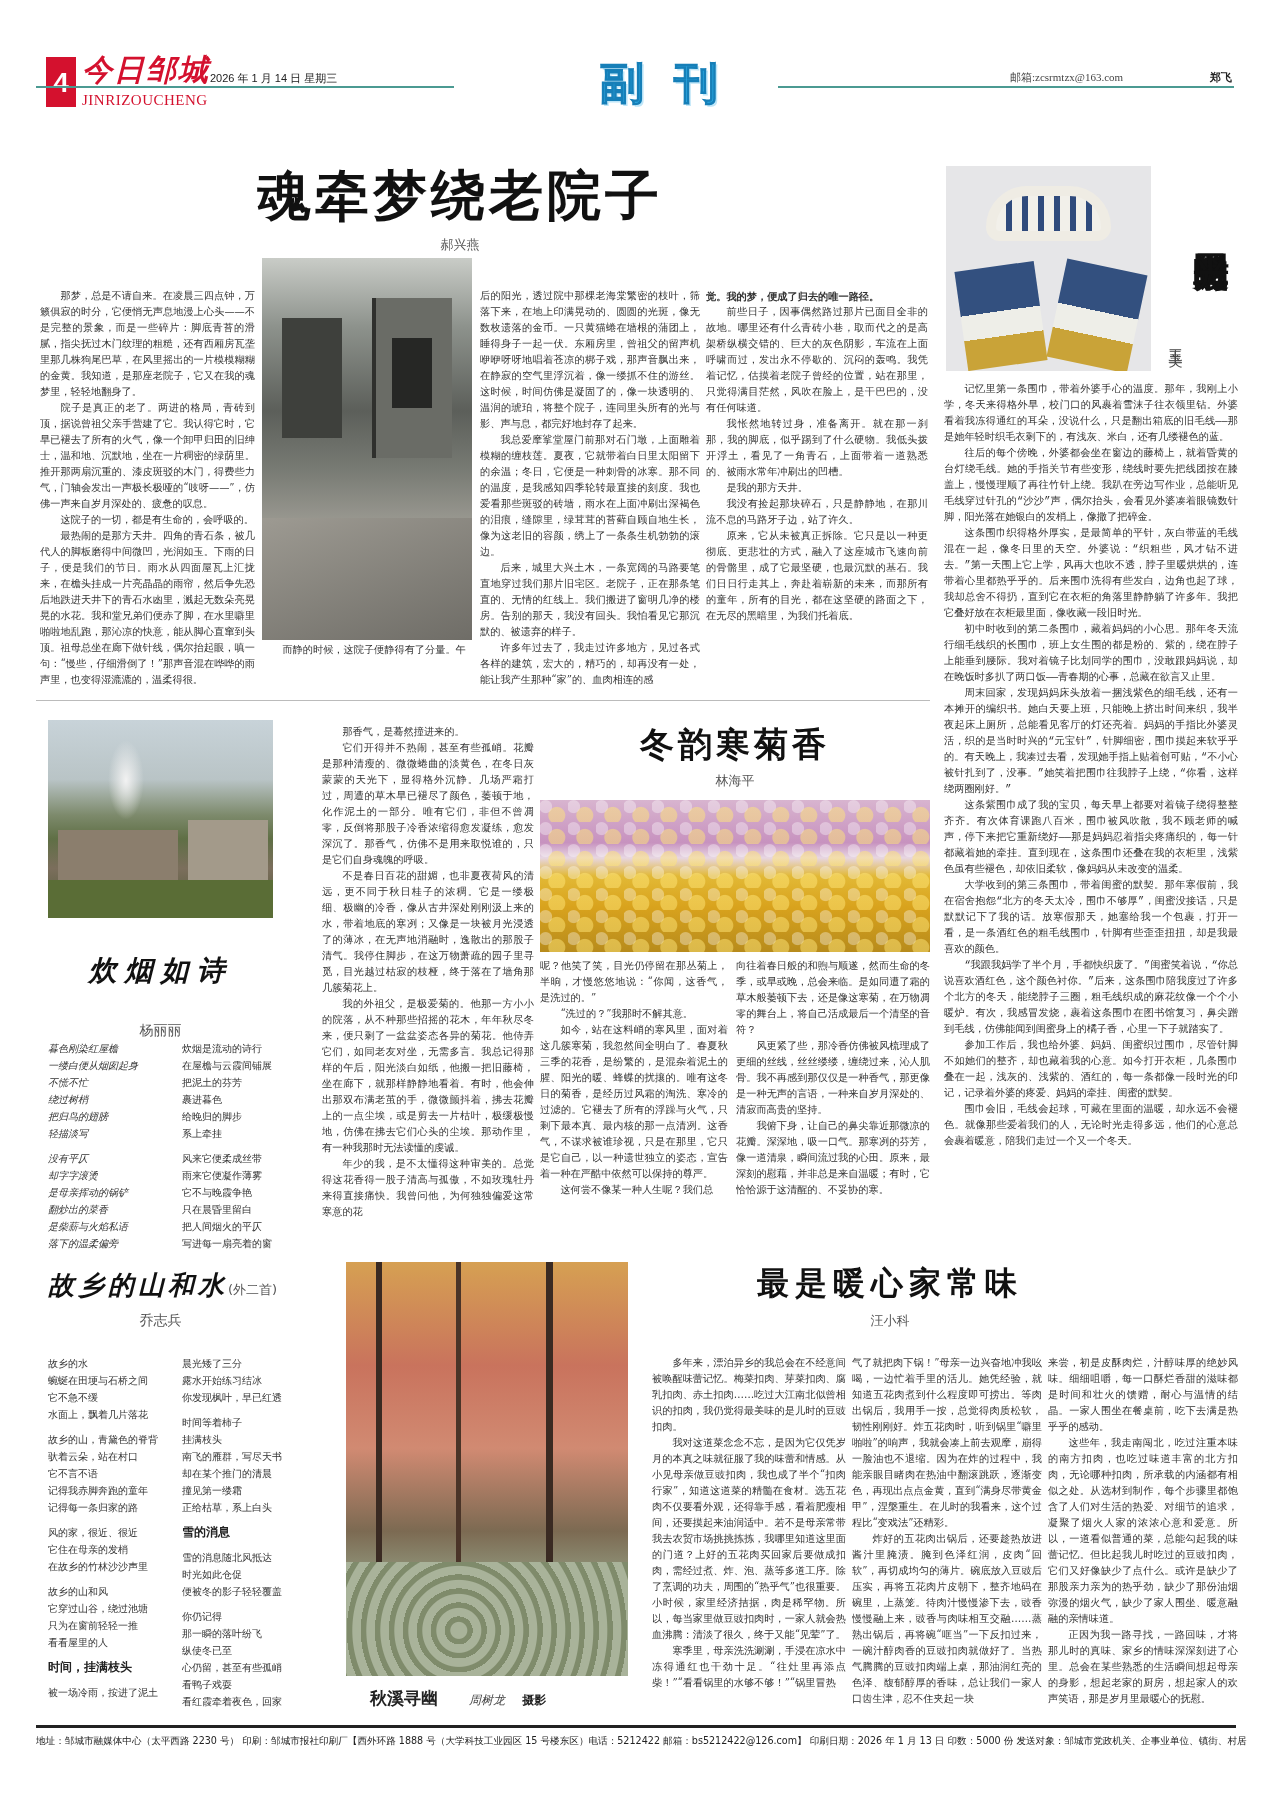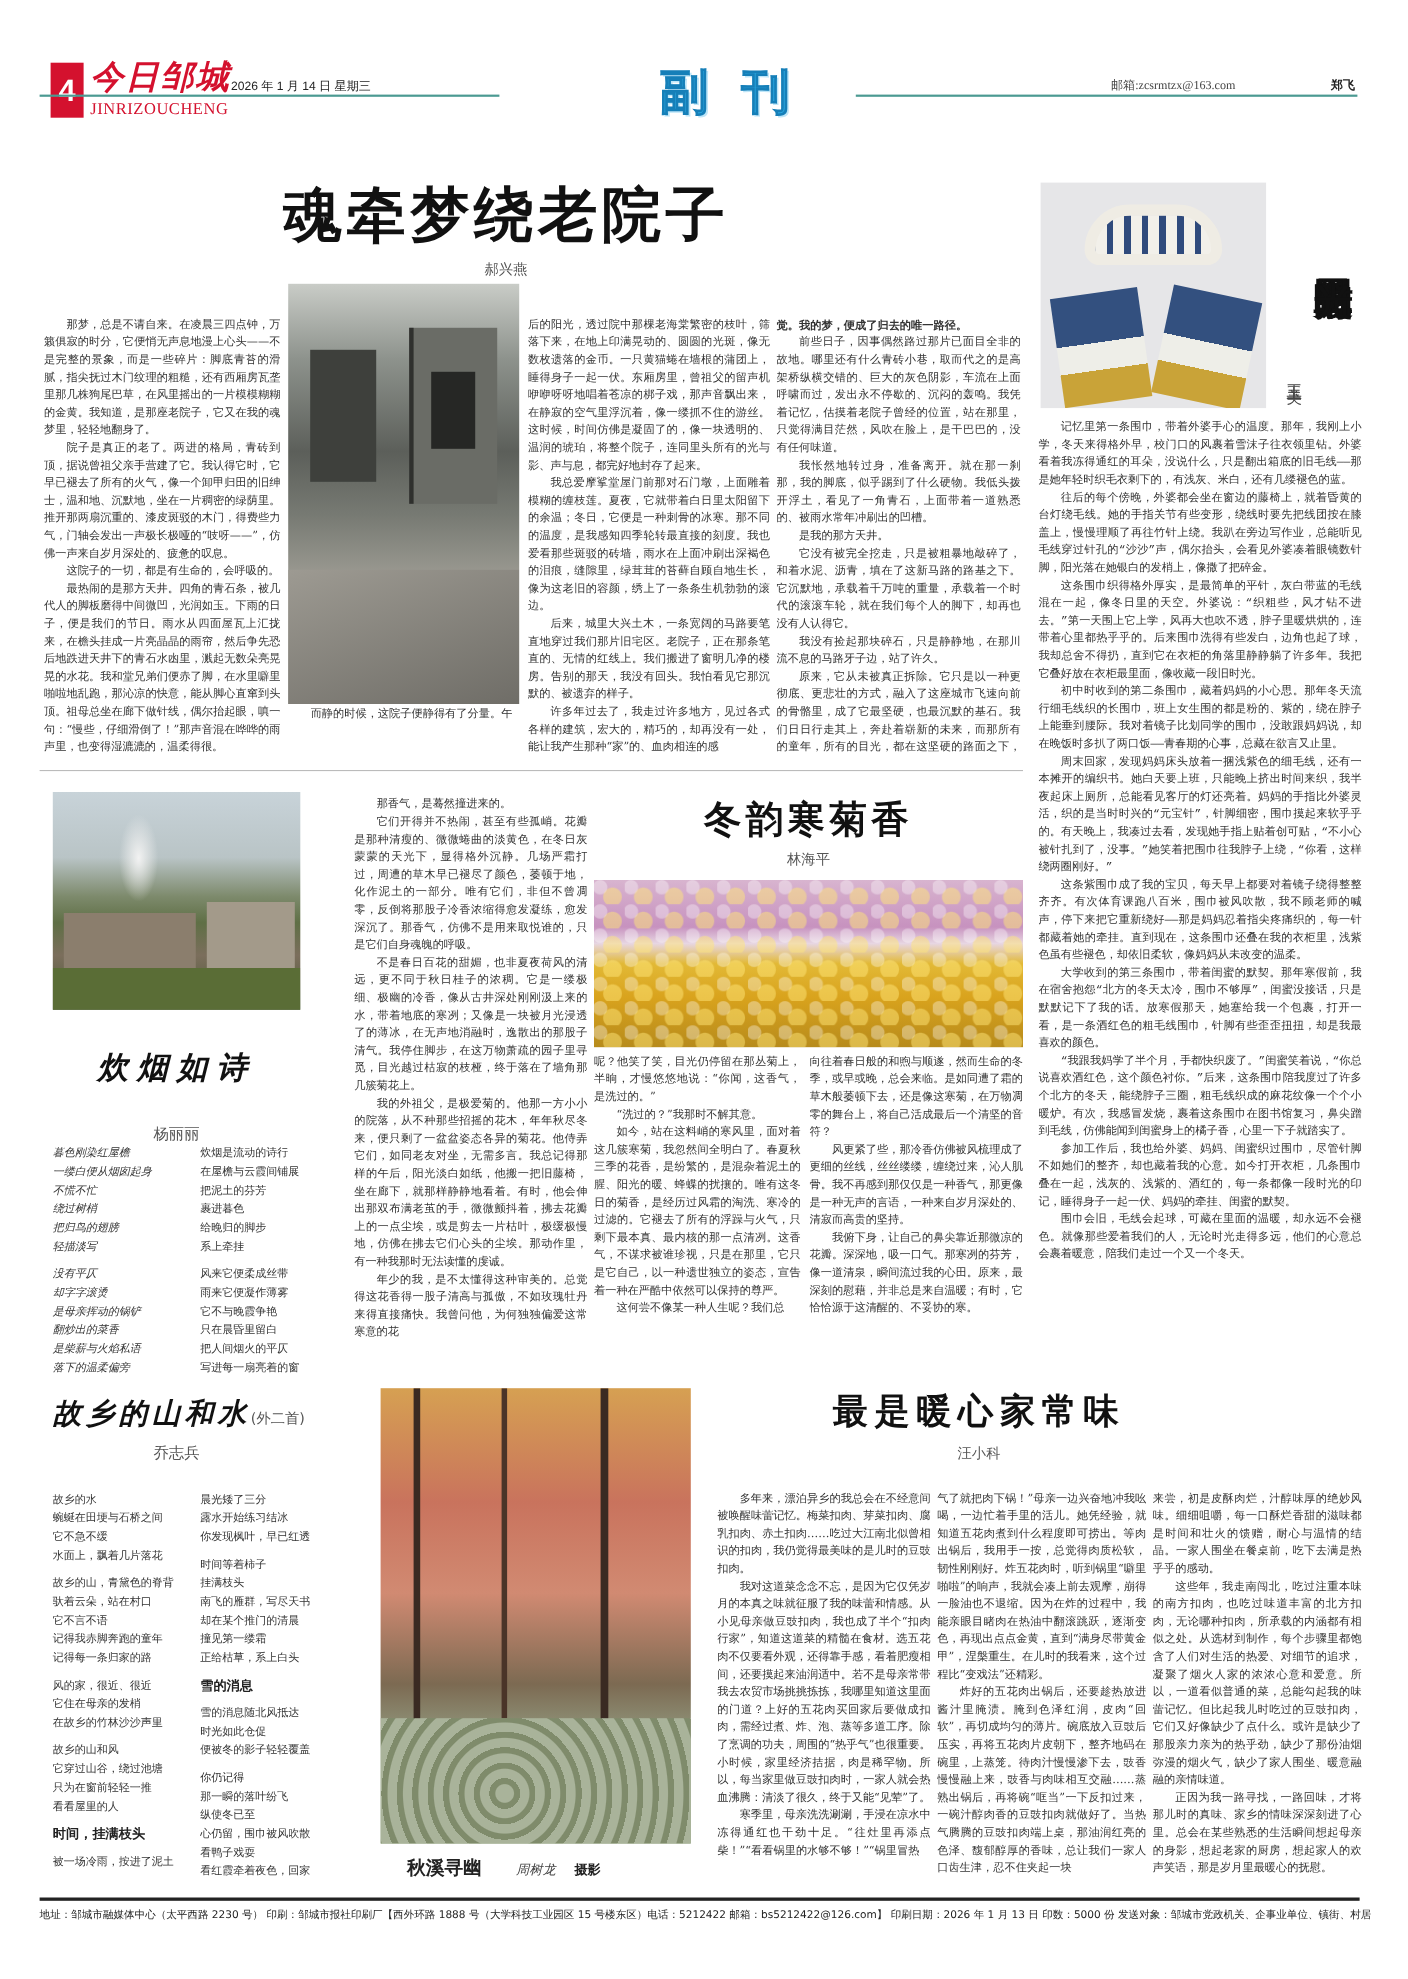--- a/index.html
+++ b/index.html
@@ -70,21 +70,20 @@
   <p style="text-indent:0;">后的阳光，透过院中那棵老海棠繁密的枝叶，筛落下来，在地上印满晃动的、圆圆的光斑，像无数枚遗落的金币。一只黄猫蜷在墙根的蒲团上，睡得身子一起一伏。东厢房里，曾祖父的留声机咿咿呀呀地唱着苍凉的梆子戏，那声音飘出来，在静寂的空气里浮沉着，像一缕抓不住的游丝。这时候，时间仿佛是凝固了的，像一块透明的、温润的琥珀，将整个院子，连同里头所有的光与影、声与息，都完好地封存了起来。</p>
   <p>我总爱摩挲堂屋门前那对石门墩，上面雕着模糊的缠枝莲。夏夜，它就带着白日里太阳留下的余温；冬日，它便是一种刺骨的冰寒。那不同的温度，是我感知四季轮转最直接的刻度。我也爱看那些斑驳的砖墙，雨水在上面冲刷出深褐色的泪痕，缝隙里，绿茸茸的苔藓自顾自地生长，像为这老旧的容颜，绣上了一条条生机勃勃的滚边。</p>
   <p>后来，城里大兴土木，一条宽阔的马路要笔直地穿过我们那片旧宅区。老院子，正在那条笔直的、无情的红线上。我们搬进了窗明几净的楼房。告别的那天，我没有回头。我怕看见它那沉默的、被遗弃的样子。</p>
   <p>许多年过去了，我走过许多地方，见过各式各样的建筑，宏大的，精巧的，却再没有一处，能让我产生那种“家”的、血肉相连的感</p>
 </div>
 <div class="abs body-text" style="left:706px; top:288px; width:222px; height:400px; overflow:hidden;">
   <p style="text-indent:0;font-weight:bold;">觉。我的梦，便成了归去的唯一路径。</p>
   <p>前些日子，因事偶然路过那片已面目全非的故地。哪里还有什么青砖小巷，取而代之的是高架桥纵横交错的、巨大的灰色阴影，车流在上面呼啸而过，发出永不停歇的、沉闷的轰鸣。我凭着记忆，估摸着老院子曾经的位置，站在那里，只觉得满目茫然，风吹在脸上，是干巴巴的，没有任何味道。</p>
   <p>我怅然地转过身，准备离开。就在那一刹那，我的脚底，似乎踢到了什么硬物。我低头拨开浮土，看见了一角青石，上面带着一道熟悉的、被雨水常年冲刷出的凹槽。</p>
   <p>是我的那方天井。</p>
-  <p>它没有被完全挖走，只是被粗暴地敲碎了，和着水泥、沥青，填在了这新马路的路基之下。它沉默地，承载着千万吨的重量，承载着一个时代的滚滚车轮，就在我们每个人的脚下，却再也没有人认得它。</p>
   <p>我没有捡起那块碎石，只是静静地，在那川流不息的马路牙子边，站了许久。</p>
   <p>原来，它从未被真正拆除。它只是以一种更彻底、更悲壮的方式，融入了这座城市飞速向前的骨骼里，成了它最坚硬，也最沉默的基石。我们日日行走其上，奔赴着崭新的未来，而那所有的童年，所有的目光，都在这坚硬的路面之下，在无尽的黑暗里，为我们托着底。</p>
 </div>
 
 <div class="abs photo" style="left:946px; top:166px; width:205px; height:205px; background:#e6e6e8;">
   <div style="position:absolute; left:40px; top:20px; width:125px; height:55px; border-radius:60px 60px 20px 20px; background:repeating-linear-gradient(90deg,#f2f0ea 0 10px,#2f4a7c 10px 16px); border:10px solid #efece4;"></div>
   <div style="position:absolute; left:15px; top:100px; width:80px; height:100px; background:linear-gradient(180deg,#33507f 0 45%,#eeeee8 45% 70%,#c9a338 70% 100%); transform:rotate(-8deg);"></div>
   <div style="position:absolute; left:110px; top:100px; width:82px; height:100px; background:linear-gradient(180deg,#33507f 0 45%,#eeeee8 45% 70%,#c9a338 70% 100%); transform:rotate(12deg);"></div>
 </div>
 <div class="abs" style="left:1190px; top:225px; width:44px; font:bold 36px 'DejaVu Serif', serif; color:#111; line-height:44px; text-align:center; writing-mode:vertical-rl;">
@@ -95,21 +94,21 @@
 </div>
 <div class="abs body-text" style="left:944px; top:382px; width:294px; height:1008px; overflow:hidden;font-family:Liberation Mono, monospace;">
   <p>记忆里第一条围巾，带着外婆手心的温度。那年，我刚上小学，冬天来得格外早，校门口的风裹着雪沫子往衣领里钻。外婆看着我冻得通红的耳朵，没说什么，只是翻出箱底的旧毛线——那是她年轻时织毛衣剩下的，有浅灰、米白，还有几缕褪色的蓝。</p>
   <p>往后的每个傍晚，外婆都会坐在窗边的藤椅上，就着昏黄的台灯绕毛线。她的手指关节有些变形，绕线时要先把线团按在膝盖上，慢慢理顺了再往竹针上绕。我趴在旁边写作业，总能听见毛线穿过针孔的“沙沙”声，偶尔抬头，会看见外婆凑着眼镜数针脚，阳光落在她银白的发梢上，像撒了把碎金。</p>
   <p>这条围巾织得格外厚实，是最简单的平针，灰白带蓝的毛线混在一起，像冬日里的天空。外婆说：“织粗些，风才钻不进去。”第一天围上它上学，风再大也吹不透，脖子里暖烘烘的，连带着心里都热乎乎的。后来围巾洗得有些发白，边角也起了球，我却总舍不得扔，直到它在衣柜的角落里静静躺了许多年。我把它叠好放在衣柜最里面，像收藏一段旧时光。</p>
   <p>初中时收到的第二条围巾，藏着妈妈的小心思。那年冬天流行细毛线织的长围巾，班上女生围的都是粉的、紫的，绕在脖子上能垂到腰际。我对着镜子比划同学的围巾，没敢跟妈妈说，却在晚饭时多扒了两口饭——青春期的心事，总藏在欲言又止里。</p>
   <p>周末回家，发现妈妈床头放着一捆浅紫色的细毛线，还有一本摊开的编织书。她白天要上班，只能晚上挤出时间来织，我半夜起床上厕所，总能看见客厅的灯还亮着。妈妈的手指比外婆灵活，织的是当时时兴的“元宝针”，针脚细密，围巾摸起来软乎乎的。有天晚上，我凑过去看，发现她手指上贴着创可贴，“不小心被针扎到了，没事。”她笑着把围巾往我脖子上绕，“你看，这样绕两圈刚好。”</p>
   <p>这条紫围巾成了我的宝贝，每天早上都要对着镜子绕得整整齐齐。有次体育课跑八百米，围巾被风吹散，我不顾老师的喊声，停下来把它重新绕好——那是妈妈忍着指尖疼痛织的，每一针都藏着她的牵挂。直到现在，这条围巾还叠在我的衣柜里，浅紫色虽有些褪色，却依旧柔软，像妈妈从未改变的温柔。</p>
   <p>大学收到的第三条围巾，带着闺蜜的默契。那年寒假前，我在宿舍抱怨“北方的冬天太冷，围巾不够厚”，闺蜜没接话，只是默默记下了我的话。放寒假那天，她塞给我一个包裹，打开一看，是一条酒红色的粗毛线围巾，针脚有些歪歪扭扭，却是我最喜欢的颜色。</p>
   <p>“我跟我妈学了半个月，手都快织废了。”闺蜜笑着说，“你总说喜欢酒红色，这个颜色衬你。”后来，这条围巾陪我度过了许多个北方的冬天，能绕脖子三圈，粗毛线织成的麻花纹像一个个小暖炉。有次，我感冒发烧，裹着这条围巾在图书馆复习，鼻尖蹭到毛线，仿佛能闻到闺蜜身上的橘子香，心里一下子就踏实了。</p>
-  <p>参加工作后，我也给外婆、妈妈、闺蜜织过围巾，尽管针脚不如她们的整齐，却也藏着我的心意。如今打开衣柜，几条围巾叠在一起，浅灰的、浅紫的、酒红的，每一条都像一段时光的印记，睡得身子一起一伏、妈妈的牵挂、闺蜜的默契。</p>
+  <p>参加工作后，我也给外婆、妈妈、闺蜜织过围巾，尽管针脚不如她们的整齐，却也藏着我的心意。如今打开衣柜，几条围巾叠在一起，浅灰的、浅紫的、酒红的，每一条都像一段时光的印记，记录着外婆的疼爱、妈妈的牵挂、闺蜜的默契。</p>
   <p>围巾会旧，毛线会起球，可藏在里面的温暖，却永远不会褪色。就像那些爱着我们的人，无论时光走得多远，他们的心意总会裹着暖意，陪我们走过一个又一个冬天。</p>
 </div>
 
 <div class="abs sep-rule" style="left:36px; top:700px; width:894px;"></div>
 <div class="abs photo" style="left:48px; top:720px; width:225px; height:198px; background:linear-gradient(180deg,#c8d3d9 0%,#b9c4c6 30%,#7d8a6c 48%,#5f6f45 60%,#7b6e5c 75%,#4a5a33 100%);">
   <div style="position:absolute; left:60px; top:20px; width:36px; height:80px; background:radial-gradient(ellipse at center,#f2f2f2,rgba(240,240,240,0) 70%);"></div>
   <div style="position:absolute; left:10px; top:110px; width:120px; height:50px; background:#8b7e6d;"></div>
   <div style="position:absolute; left:140px; top:100px; width:80px; height:60px; background:#a39a8a;"></div>
   <div style="position:absolute; left:0; top:160px; width:225px; height:38px; background:#5a6d36;"></div>
 </div>
@@ -187,21 +186,21 @@
   <div>撞见第一缕霜</div>
   <div>正给枯草，系上白头</div>
   <div class="poem-sub">雪的消息</div>
   <div>雪的消息随北风抵达</div>
   <div>时光如此仓促</div>
   <div>便被冬的影子轻轻覆盖</div>
   <div class="gap"></div>
   <div>你仍记得</div>
   <div>那一瞬的落叶纷飞</div>
   <div>纵使冬已至</div>
-  <div>心仍留，围巾被风吹散</div>
+  <div>心仍留，甚至有些孤峭</div>
   <div>看鸭子戏耍</div>
   <div>看红霞牵着夜色，回家</div>
 </div>
 
 <div class="abs body-text" style="left:322px; top:724px; width:212px; height:522px; overflow:hidden;">
   <p>那香气，是蓦然撞进来的。</p>
   <p>它们开得并不热闹，甚至有些孤峭。花瓣是那种清瘦的、微微蜷曲的淡黄色，在冬日灰蒙蒙的天光下，显得格外沉静。几场严霜打过，周遭的草木早已褪尽了颜色，萎顿于地，化作泥土的一部分。唯有它们，非但不曾凋零，反倒将那股子冷香浓缩得愈发凝练，愈发深沉了。那香气，仿佛不是用来取悦谁的，只是它们自身魂魄的呼吸。</p>
   <p>不是春日百花的甜媚，也非夏夜荷风的清远，更不同于秋日桂子的浓稠。它是一缕极细、极幽的冷香，像从古井深处刚刚汲上来的水，带着地底的寒冽；又像是一块被月光浸透了的薄冰，在无声地消融时，逸散出的那股子清气。我停住脚步，在这万物萧疏的园子里寻觅，目光越过枯寂的枝桠，终于落在了墙角那几簇菊花上。</p>
   <p>我的外祖父，是极爱菊的。他那一方小小的院落，从不种那些招摇的花木，年年秋尽冬来，便只剩了一盆盆姿态各异的菊花。他侍弄它们，如同老友对坐，无需多言。我总记得那样的午后，阳光淡白如纸，他搬一把旧藤椅，坐在廊下，就那样静静地看着。有时，他会伸出那双布满老茧的手，微微颤抖着，拂去花瓣上的一点尘埃，或是剪去一片枯叶，极缓极慢地，仿佛在拂去它们心头的尘埃。那动作里，有一种我那时无法读懂的虔诚。</p>
   <p>年少的我，是不太懂得这种审美的。总觉得这花香得一股子清高与孤傲，不如玫瑰牡丹来得直接痛快。我曾问他，为何独独偏爱这常寒意的花</p>

